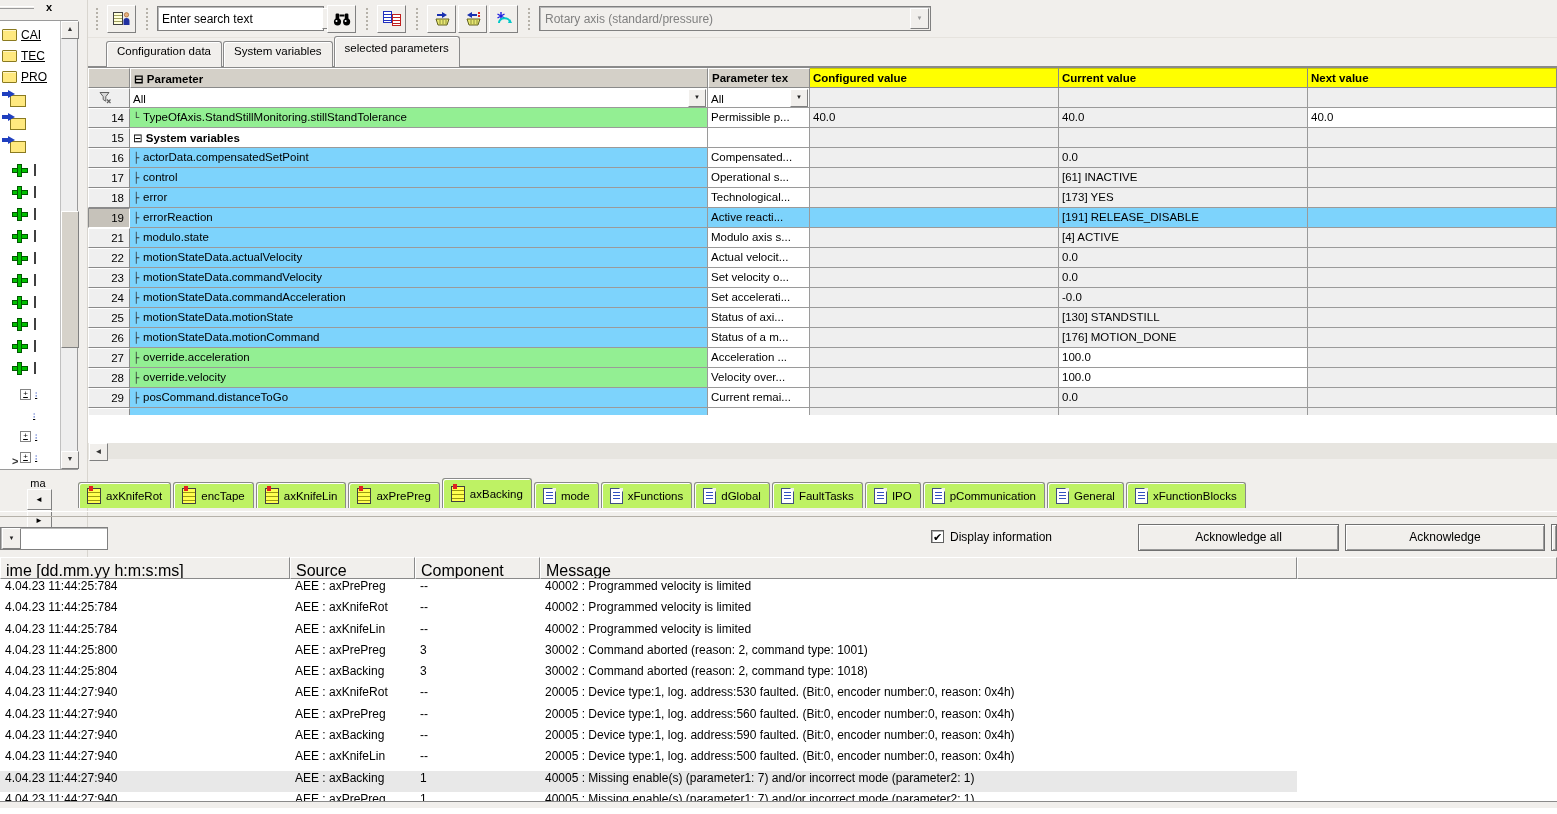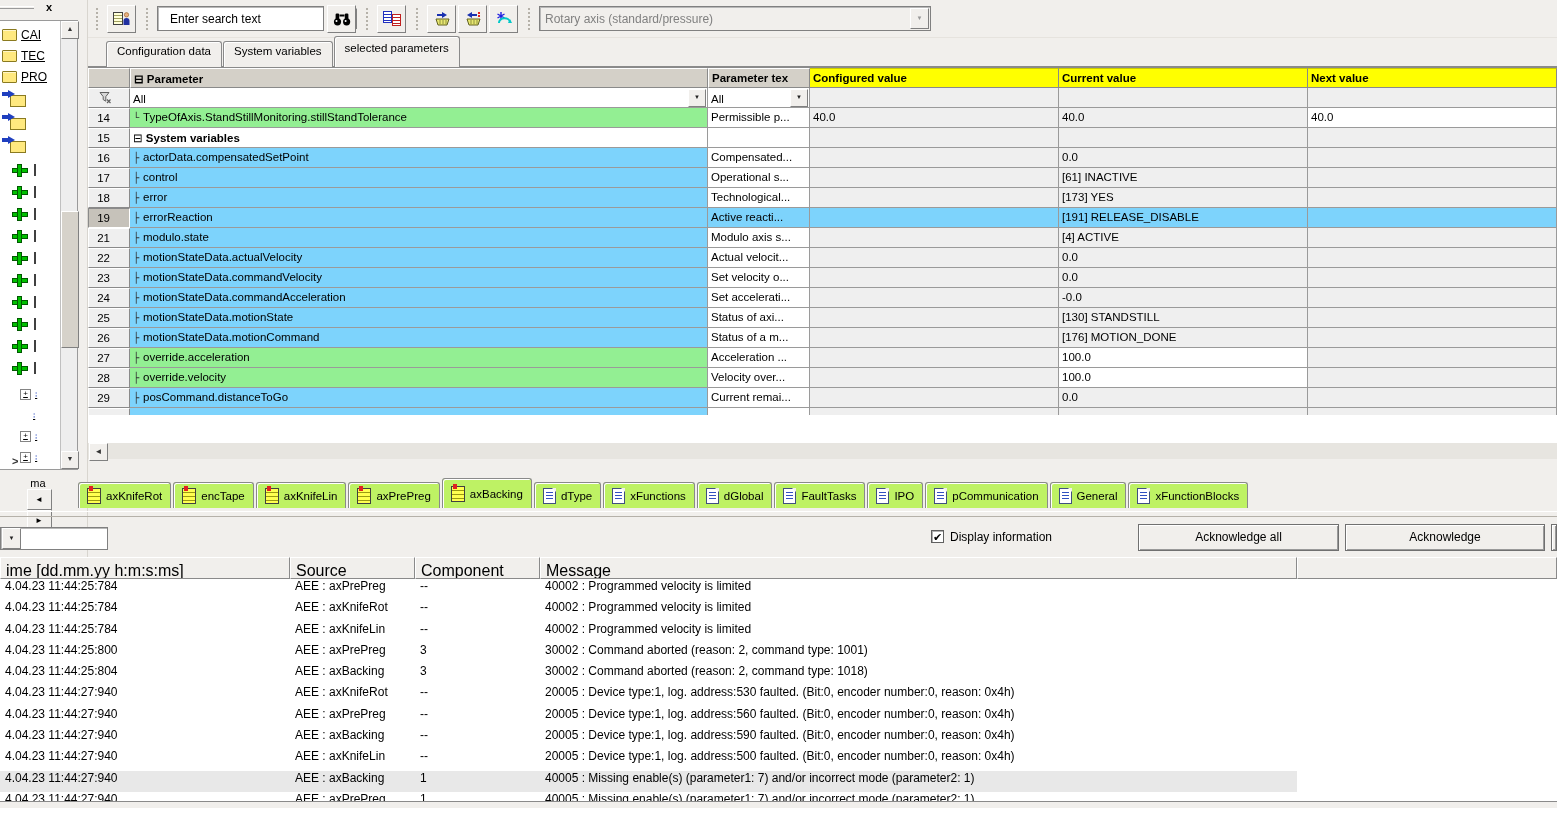--- a/index.html
+++ b/index.html
@@ -32,41 +32,41 @@
   #side-tab-frag{font-size:11px;margin-right:2px;}
   .scr-btn{width:23px;height:21px;background:#f1efec;border:1px solid;border-color:#fff #808080 #808080 #fff;text-align:center;font-size:8px;line-height:19px;}
   #main-split{left:87px;top:0;width:1px;height:814px;background:#d8d5cf;}
 
   
   #main{left:88px;top:0;width:1469px;height:512px;}
   #toolbar{position:absolute;left:0;top:0;width:1469px;height:37px;display:flex;align-items:center;border-bottom:1px solid #e6e3de;}
   .grip{width:3px;height:22px;border-left:2px dotted #b5b1a9;margin:0 6px 0 8px;}
   .tbtn{width:27px;height:26px;background:#f1efec;border:1px solid;border-color:#fff #808080 #808080 #fff;display:flex;align-items:center;justify-content:center;margin-right:2px;}
   .combo{height:23px;background:#fff;border:1px solid #808080;box-shadow:inset 1px 1px 0 #b8b8b8;display:flex;align-items:center;}
-  .combo input{border:none;outline:none;flex:1;font-family:"Liberation Sans",sans-serif;font-size:12px;padding:0 12px;background:transparent;}
+  .combo input{border:none;outline:none;flex:1;font-family:"Liberation Sans",sans-serif;font-size:12px;padding:0 4px;background:transparent;}
   .ddbtn{width:17px;height:19px;margin:1px;background:#f1efec;border:1px solid;border-color:#fff #808080 #808080 #fff;text-align:center;font-size:6px;line-height:18px;color:#222;flex:none;}
   #search-combo{width:165px;margin-right:3px;}
   #axis-combo{width:390px;background:#f1efec;color:#808080;font-size:12px;}
   #axis-combo .val{flex:1;padding:0 5px;white-space:nowrap;overflow:hidden;}
   #axis-combo .ddbtn{color:#999;}
 
   
   #viewtabs{position:absolute;left:18px;top:42px;height:25px;display:flex;align-items:flex-end;z-index:5;}
   .vtab{height:22px;padding:3px 10px 0 10px;background:#f1efec;border:1px solid #8a8a8a;border-bottom:none;border-radius:3px 3px 0 0;margin-right:1px;font-size:11.5px;box-shadow:inset 1px 1px 0 #fff;}
   .vtab.active{height:25px;padding-top:5px;position:relative;z-index:6;}
 
   
   #ptable{position:absolute;left:0;top:66px;width:1469px;height:376px;background:#fff;border-top:2px solid #8a8a8a;overflow:hidden;}
   .prow{display:flex;width:1469px;}
   .cell{box-sizing:border-box;height:20px;border-right:1px solid #9a9a9a;border-bottom:1px solid #9a9a9a;padding:3px 3px 0 3px;overflow:hidden;white-space:nowrap;font-size:11.5px;}
   .w-num{width:42px;flex:none;}
   .w-name{width:578px;flex:none;}
   .w-text{width:102px;flex:none;}
   .w-val{width:249px;flex:none;}
-  .numcell{background:#efefef;border:1px solid;border-color:#fff #8a8a8a #8a8a8a #fff;text-align:right;padding-right:19px;}
+  .numcell{background:#efefef;border:1px solid;border-color:#fff #8a8a8a #8a8a8a #fff;text-align:right;padding-right:5px;}
   .numcell.pressed{background:#c6c2ba;border-color:#8a8a8a #fff #fff #8a8a8a;}
   .hdr-gray{background:#d4d0c8;font-weight:bold;border:1px solid;border-color:#fff #8a8a8a #8a8a8a #fff;}
   .hdr-yellow{background:#ffff00;font-weight:bold;border-right:1px solid #8a8a8a;border-bottom:1px solid #8a8a8a;border-top:1px solid #caca00;}
   .b-y{background:#7dd3fc;}
   .b-g{background:#93ef93;}
   .b-w{background:#ffffff;}
   .b-gr{background:#efefef;}
   .pfx{display:inline-block;width:10px;color:#333;font-family:"DejaVu Sans Mono",monospace;font-size:10px;}
   .grp{font-weight:bold;}
   .fcombo{background:#fff;display:flex;align-items:center;padding:0;}
@@ -463,21 +463,21 @@
     <div class="btab">
       <span class="ico-sheet"></span>
       <span>axPrePreg</span>
     </div>
     <div class="btab active">
       <span class="ico-sheet"></span>
       <span>axBacking</span>
     </div>
     <div class="btab">
       <span class="ico-doc"></span>
-      <span>dType</span>
+      <span>mode</span>
     </div>
     <div class="btab">
       <span class="ico-doc"></span>
       <span>xFunctions</span>
     </div>
     <div class="btab">
       <span class="ico-doc"></span>
       <span>dGlobal</span>
     </div>
     <div class="btab">

